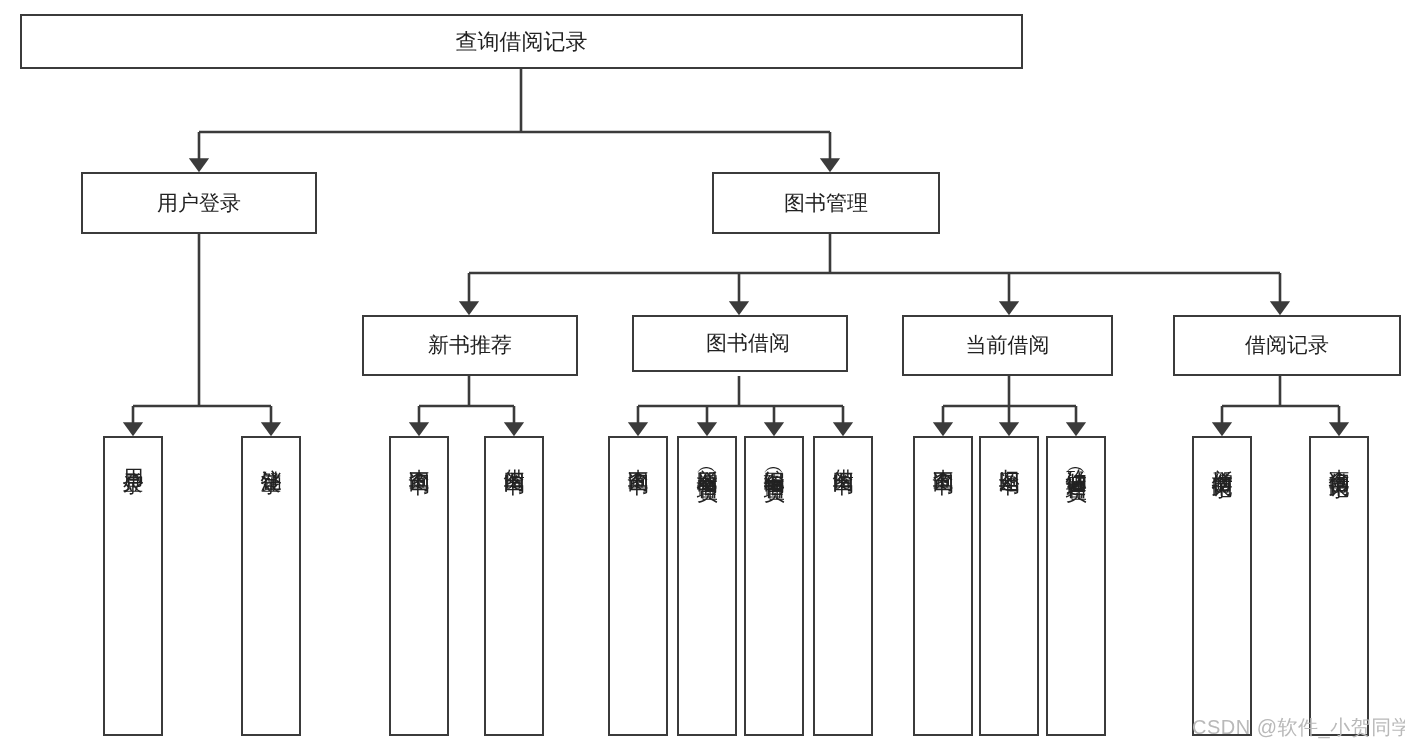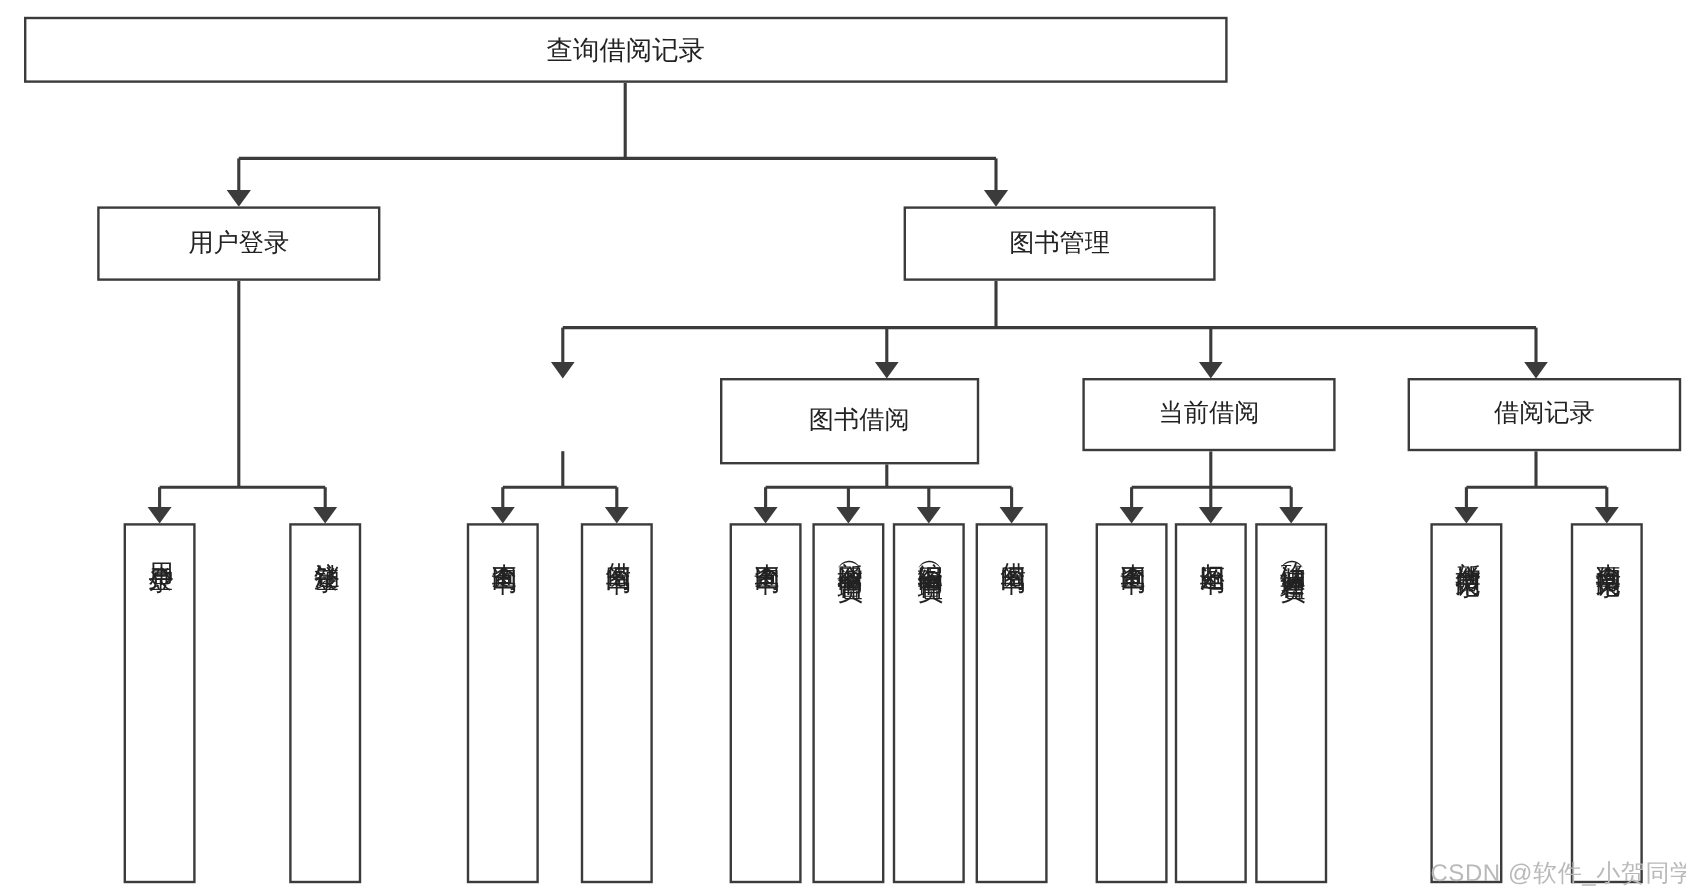--- a/index.html
+++ b/index.html
@@ -132,25 +132,28 @@
     </g>
   </svg>
 
   <div class="node horiz root" style="left:20px; top:14px; width:1003px; height:55px;">
     <span class="node-label">查询借阅记录</span>
   </div>
 
   <div class="node horiz" style="left:81px; top:172px; width:236px; height:62px;">
     <span class="node-label">用户登录</span>
   </div>
-  <div class="node horiz" style="left:753px; top:172px; width:260px; height:62px;">
+  <div class="node horiz" style="left:712px; top:172px; width:228px; height:62px;">
     <span class="node-label">图书管理</span>
   </div>
 
-  <div class="node horiz" style="left:600px; top:315px; width:216px; height:72px;padding-left:16px;">
+  <div class="node horiz" style="left:362px; top:315px; width:216px; height:61px;">
+    <span class="node-label">新书推荐</span>
+  </div>
+  <div class="node horiz" style="left:632px; top:315px; width:216px; height:57px;padding-left:16px;">
     <span class="node-label">图书借阅</span>
   </div>
   <div class="node horiz" style="left:902px; top:315px; width:211px; height:61px;">
     <span class="node-label">当前借阅</span>
   </div>
   <div class="node horiz" style="left:1173px; top:315px; width:228px; height:61px;">
     <span class="node-label">借阅记录</span>
   </div>
 
   <div class="node leaf" style="left:103px; top:436px; width:60px; height:300px;">

